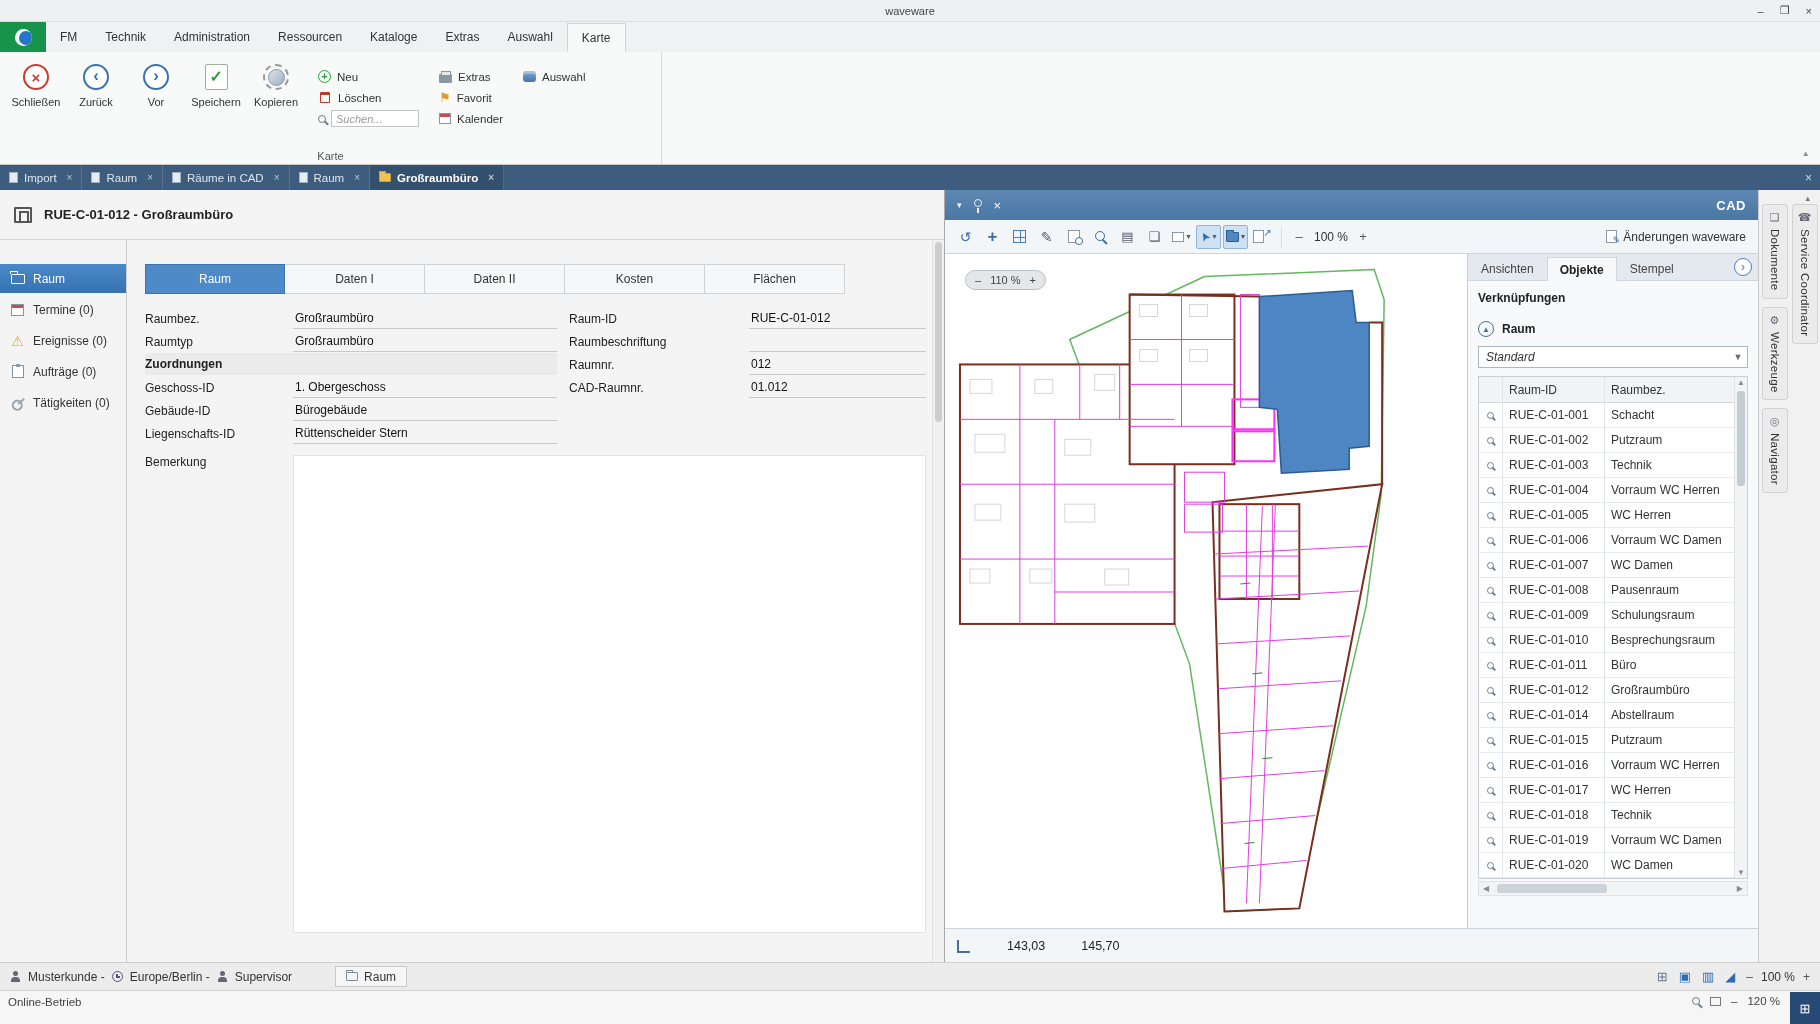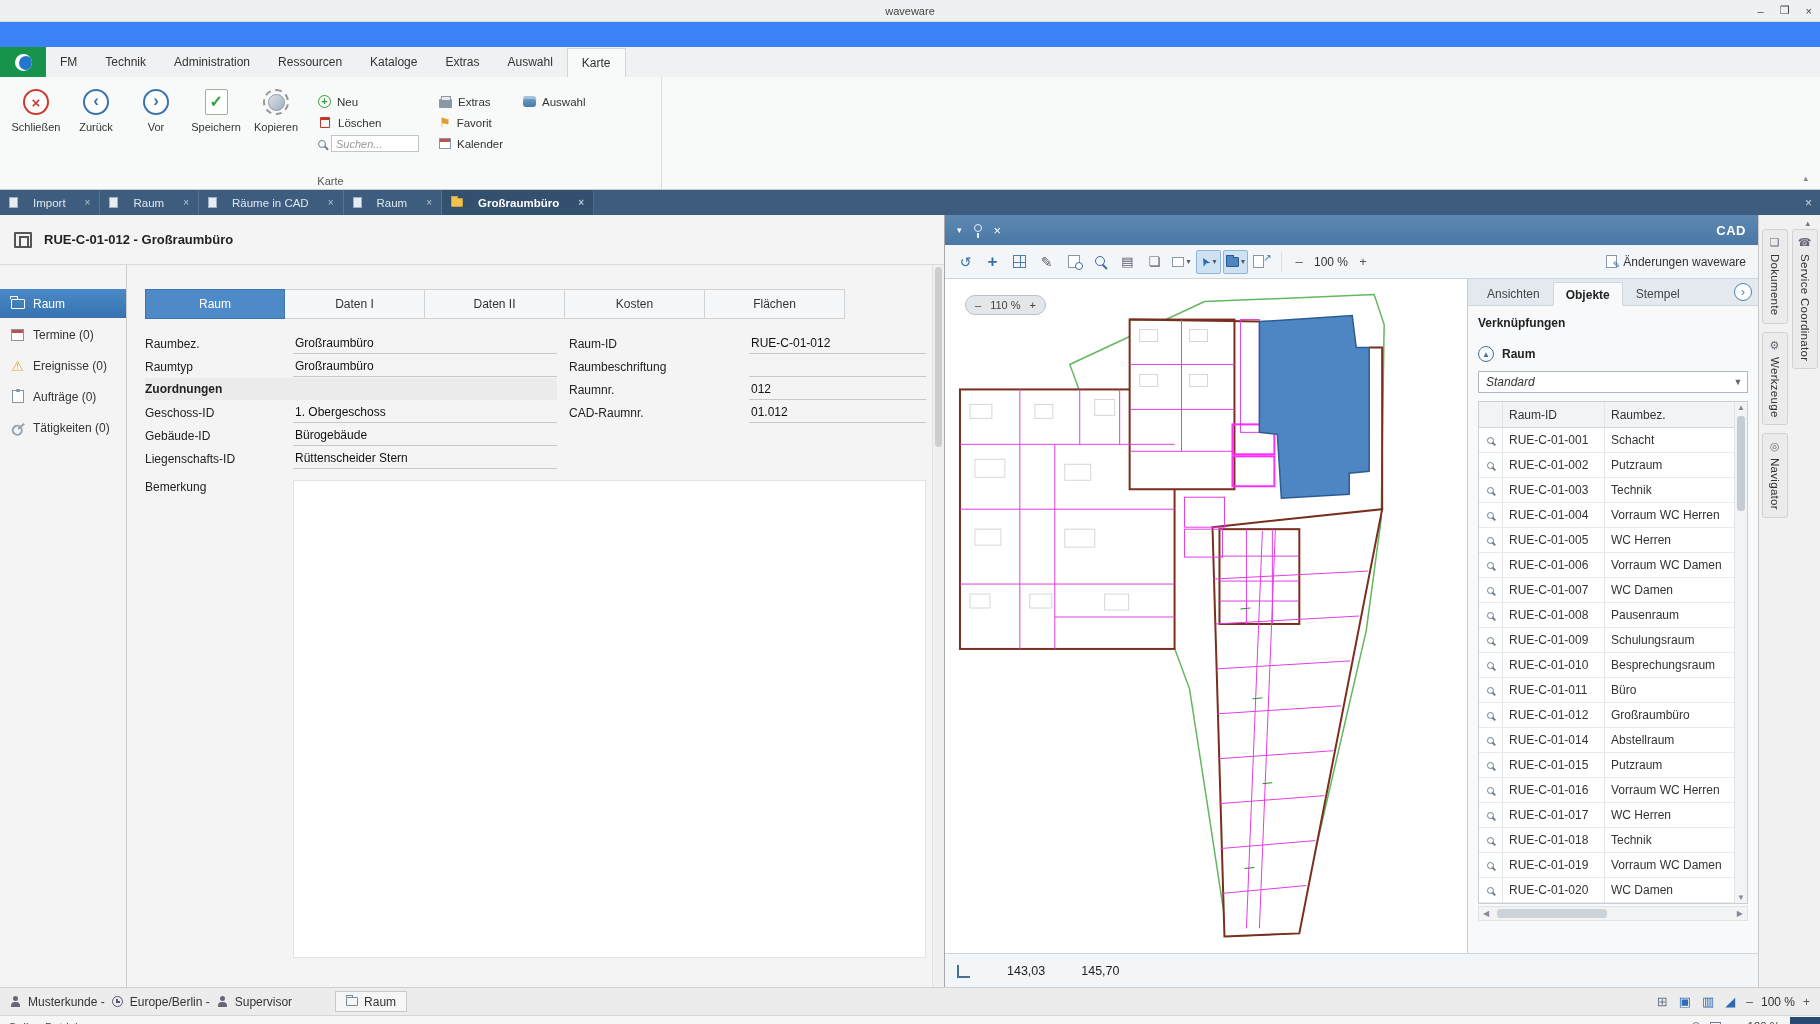--- a/index.html
+++ b/index.html
@@ -1,27 +1,27 @@
 <!DOCTYPE html>
 <html><head>
 <meta charset="utf-8">
 <style>
   * { margin:0; padding:0; box-sizing:border-box; }
   html,body { width:1820px; height:1024px; overflow:hidden; }
   body { font-family:"Liberation Sans", sans-serif; font-size:12px; color:#333; background:#e6e6e6; }
-  .app { position:relative; width:1820px; height:1024px; background:#3b82f6; }
+  .app { position:relative; width:1820px; height:1024px; background:#7dd3fc; }
 
   
   .titlebar { height:22px; background:#eef0f1; border-bottom:1px solid #dcdcdc; display:flex; align-items:center; justify-content:center; position:relative; }
   .win-title { font-size:11px; color:#444; }
   .win-controls { position:absolute; right:8px; top:0; height:100%; display:flex; align-items:center; gap:16px; color:#444; font-size:11px; }
   .win-controls span { cursor:default; }
 
   
-  .menubar { height:30px; background:#f0f1f2; display:flex; align-items:flex-end; position:relative;margin-top:25px; }
+  .menubar { height:30px; background:#f0f1f2; display:flex; align-items:flex-end; position:relative; }
   .logo { width:46px; height:30px; background:#17934b; display:flex; align-items:center; justify-content:center; }
   .logo-globe { width:17px; height:17px; border-radius:50%; background:#fff; position:relative; overflow:hidden; }
   .logo-globe::after { content:''; position:absolute; left:4px; top:2px; width:14px; height:14px; border-radius:50%; background:#2277cc; }
   .menu-tab { padding:0 14px; height:29px; line-height:29px; font-size:12px; color:#333; }
   .menu-tab.active { background:#f8f9f9; border:1px solid #d4d4d4; border-bottom:none; position:relative; z-index:3; }
   .rb-chev { position:absolute; right:12px; bottom:6px; color:#889; font-size:9px; }
 
   
   .ribbon { height:113px; background:#f8f9f9; border-bottom:1px solid #c9c9c9; display:flex; position:relative; }
   .rb-group { width:662px; height:100%; position:relative; display:flex; align-items:flex-start; padding:6px 6px 0 6px; border-right:1px solid #dadada; }
@@ -44,21 +44,21 @@
   .mag::after { content:''; position:absolute; width:5px; height:1.5px; background:#6b7e90; transform:rotate(45deg); right:-4px; bottom:-2px; }
   .ic-printer { width:13px; height:9px; background:#8a97a5; border-radius:1px; position:relative; margin-top:3px; }
   .ic-printer::before { content:''; position:absolute; top:-3px; left:2px; width:8px; height:3px; background:#e8e8e8; border:1px solid #8a97a5; }
   .ic-flag { color:#e39b2d; font-size:13px; line-height:13px; }
   .ic-cal { width:12px; height:11px; border:1px solid #8a97a5; background:#fff; position:relative; }
   .ic-cal::before { content:''; position:absolute; top:0; left:0; right:0; height:3px; background:#c0504d; }
   .ic-db { width:13px; height:11px; border-radius:3px; background:linear-gradient(#7aa7cf,#4577a8); box-shadow:inset 0 3px 0 rgba(255,255,255,.35); }
 
   
   .doctabs { height:25px; background:#3d5c7e; display:flex; align-items:stretch; color:#dfe7ef; position:relative; }
-  .dtab { display:flex; align-items:center; gap:15px; padding:0 9px; font-size:11.5px; border-right:1px solid rgba(255,255,255,.14); }
+  .dtab { display:flex; align-items:center; gap:6px; padding:0 9px; font-size:11.5px; border-right:1px solid rgba(255,255,255,.14); }
   .dtab.active { background:#33506f; font-weight:bold; color:#fff; }
   .dtab .x { font-size:10px; color:#b9c6d4; margin-left:4px; }
   .dtab-page { width:9px; height:11px; background:#e8edf3; border:1px solid #9fb2c5; flex:0 0 auto; }
   .dtab-folder { width:12px; height:9px; background:#f2c14e; border:1px solid #caa23a; position:relative; border-radius:1px; flex:0 0 auto; }
   .dtab-folder::before { content:''; position:absolute; top:-3px; left:-1px; width:5px; height:2px; background:#f2c14e; border:1px solid #caa23a; border-bottom:none; }
   .doctabs-close { position:absolute; right:8px; top:0; height:100%; display:flex; align-items:center; color:#cfd9e4; font-size:12px; }
 
   
   .main { display:flex; height:772px; }
 
@@ -141,21 +141,21 @@
   .save-changes { margin-left:auto; display:flex; align-items:center; gap:6px; font-size:12px; color:#333; padding-right:4px; }
   .ic-sheet-edit { width:11px; height:13px; background:#fff; border:1px solid #8a97a5; position:relative; }
   .ic-sheet-edit::after { content:'✎'; position:absolute; font-size:9px; right:-4px; bottom:-3px; color:#3c6ea6; }
 
   .cad-body { flex:1; display:flex; min-height:0; }
   .cad-canvas { width:523px; background:#fff; position:relative; border-right:1px solid #c6cdd4; flex:0 0 auto; }
   .cad-canvas svg { position:absolute; inset:0; width:100%; height:100%; }
   .mini-zoom { position:absolute; left:20px; top:16px; height:20px; background:#e4e7ea; border:1px solid #b9c0c7; border-radius:10px; display:flex; align-items:center; gap:9px; padding:0 9px; font-size:11px; color:#444; z-index:2; }
 
   .obj-panel { flex:1; display:flex; flex-direction:column; background:#e3e9ee; min-width:0; }
-  .obj-tabs { height:27px; display:flex; align-items:flex-end; padding:3px 6px 0 6px; position:relative; border-bottom:1px solid #cfd6dd; flex:0 0 auto; }
+  .obj-tabs { height:27px; display:flex; align-items:flex-end; padding:3px 6px 0 0; position:relative; border-bottom:1px solid #cfd6dd; flex:0 0 auto; }
   .otab { padding:0 12px; height:24px; line-height:24px; font-size:12px; color:#444; border:1px solid transparent; }
   .otab.active { background:#f7f9fa; border-color:#cfd6dd; border-bottom-color:#f7f9fa; font-weight:bold; color:#222; margin-bottom:-1px; z-index:2; }
   .obj-expand-btn { position:absolute; right:6px; top:4px; width:18px; height:18px; border:1.5px solid #4a7fb5; border-radius:50%; color:#4a7fb5; display:flex; align-items:center; justify-content:center; font-size:12px; background:#fff; }
   .obj-content { flex:1; background:#f7f9fa; padding:10px 10px 0 10px; display:flex; flex-direction:column; min-height:0; }
   .links-heading { font-weight:bold; font-size:12px; color:#222; }
   .expander { display:flex; align-items:center; gap:8px; margin-top:16px; }
   .exp-circle { width:16px; height:16px; border:1.5px solid #49718f; border-radius:50%; color:#49718f; display:flex; align-items:center; justify-content:center; font-size:8px; }
   .exp-label { font-weight:bold; font-size:12px; color:#222; }
   .filter-select { margin-top:9px; height:22px; background:#fff; border:1px solid #aeb7c0; display:flex; align-items:center; padding-left:7px; font-size:12px; color:#333;font-style:italic; }
   .filter-select .arrow { margin-left:auto; width:18px; align-self:stretch; display:flex; align-items:center; justify-content:center; color:#667; font-size:9px; }

